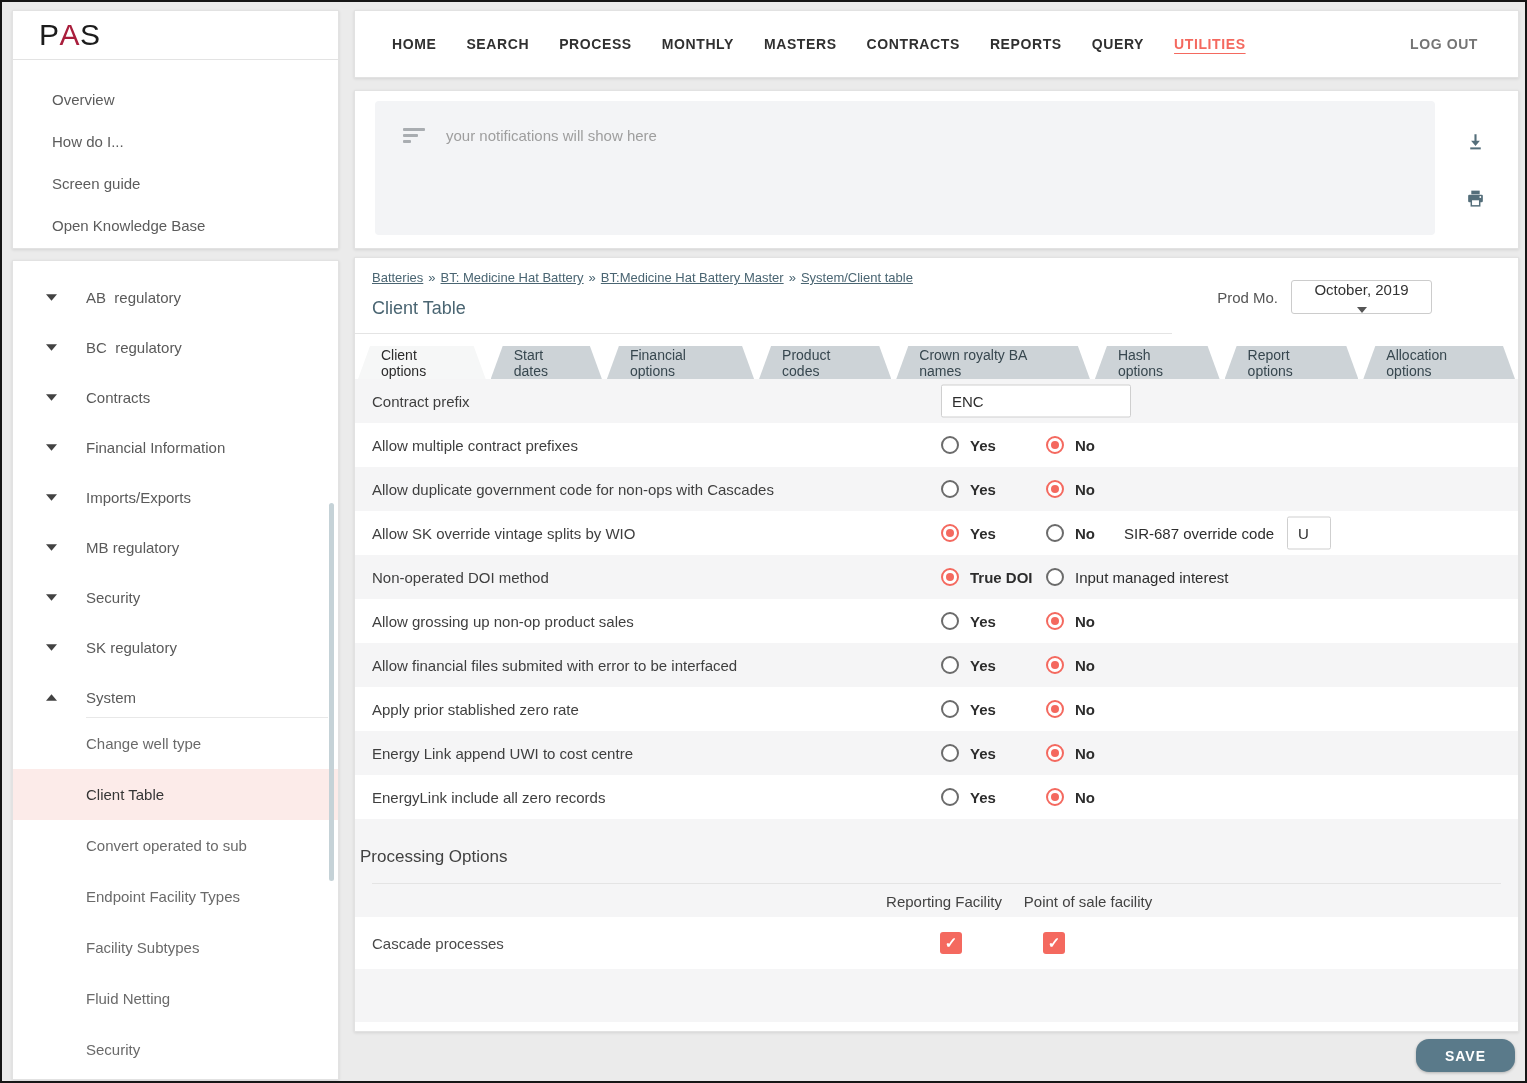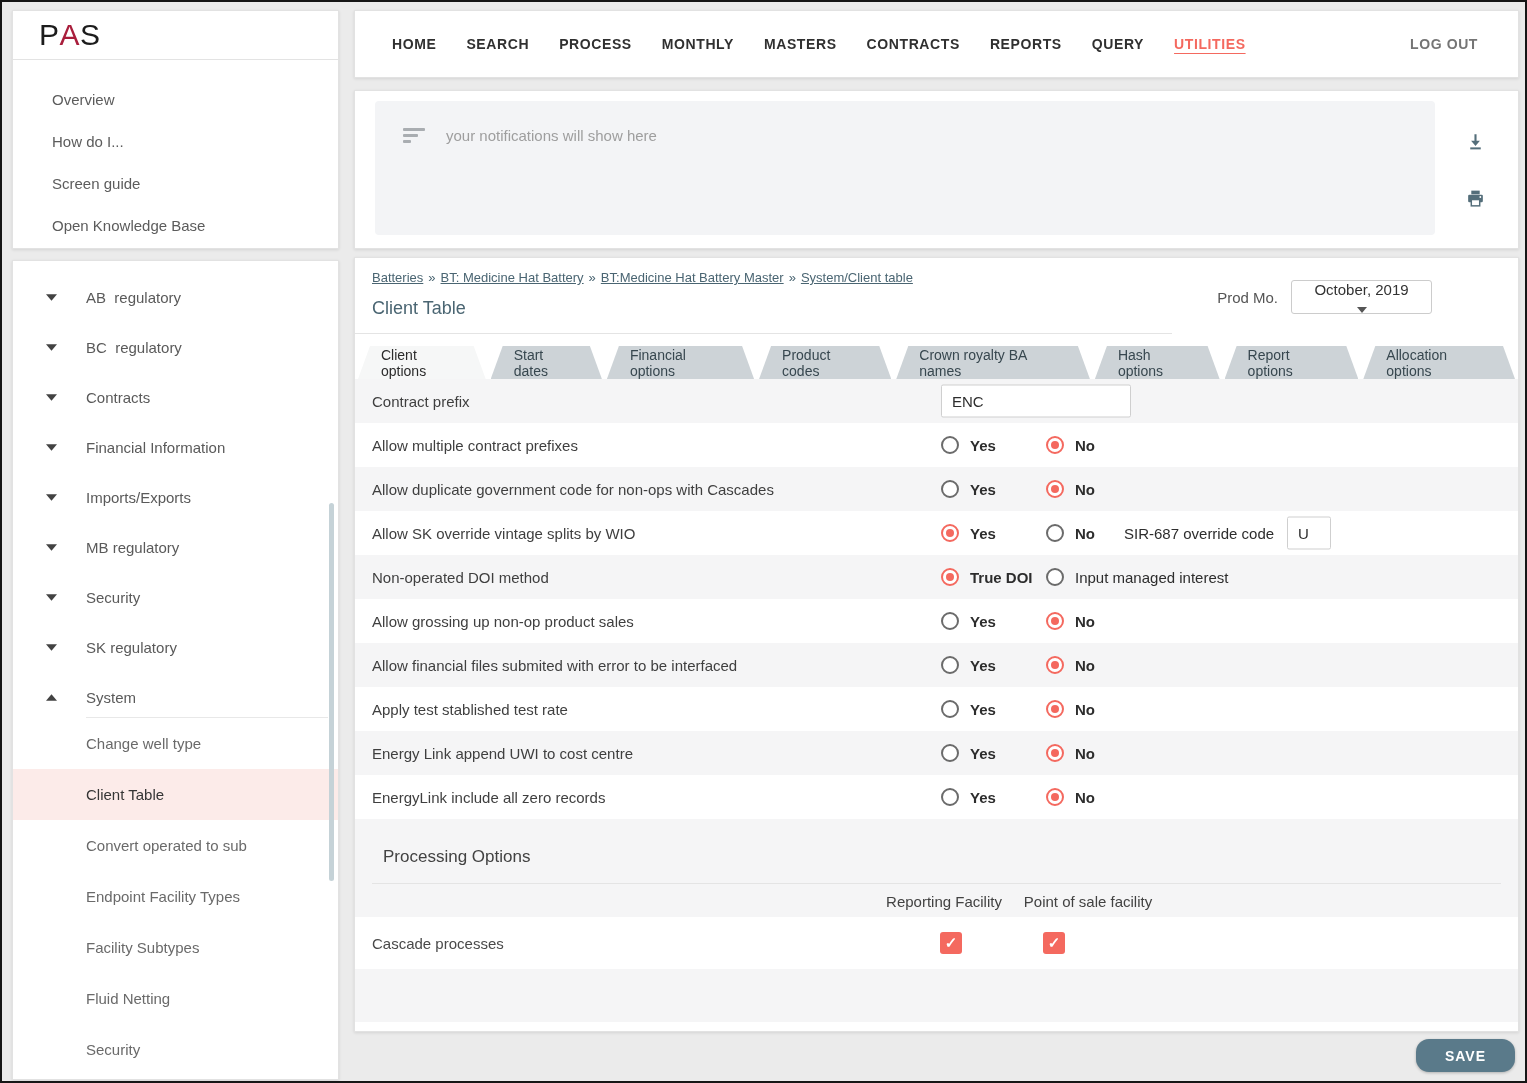--- a/index.html
+++ b/index.html
@@ -97,21 +97,21 @@
   .radio.checked::after { content:""; position:absolute; inset:3px; border-radius:50%; background:#f4695f; }
   .tinput { width:190px; height:33px; border:1px solid #cfcfcf; border-radius:2px;
             font-family:"Liberation Sans", sans-serif; font-size:15px; color:#2d2d2d; padding:0 10px;
             position:absolute; top:50%; transform:translateY(-50%); left:0; background:#fff; }
   .tinput.small { width:44px; left:346px; }
   .extra-label { position:absolute; left:183px; top:50%; transform:translateY(-50%);
                  font-size:15px; color:#2d2d2d; }
 
   
   .proc { background:#f5f5f6; }
-  .proc-title { padding:28px 0 0 28px; font-size:17px; color:#424242; }
+  .proc-title { padding:28px 0 0 5px; font-size:17px; color:#424242; }
   .proc-divider { border-top:1px solid #e4e4e4; margin:16px 17px 0 17px; }
   .proc-cols { height:33px; position:relative; }
   .proc-col { position:absolute; top:50%; transform:translateY(-50%);
               font-size:15px; color:#424242; text-align:center; }
   .proc-col.c1 { left:528px; width:122px; }
   .proc-col.c2 { left:664px; width:138px; }
   .proc-row { height:52px; background:#fff; display:flex; align-items:center; position:relative; }
   .proc-row .flabel { color:#4a4a4a; }
   .cbx { width:22px; height:22px; background:#f4695f; border-radius:3px; position:absolute;
          top:50%; transform:translateY(-50%); display:flex; align-items:center; justify-content:center;
@@ -386,21 +386,21 @@
           <span class="optlbl">Yes</span>
         </span>
       <span class="opt" style="left:105px">
           <span class="radio checked"></span>
           <span class="optlbl">No</span>
         </span>
     </div>
   </div>
 
   <div class="frow">
-    <div class="flabel">Apply test stablished test rate</div>
+    <div class="flabel">Apply prior stablished zero rate</div>
     <div class="fctrl">
       <span class="opt" style="left:0">
           <span class="radio"></span>
           <span class="optlbl">Yes</span>
         </span>
       <span class="opt" style="left:105px">
           <span class="radio checked"></span>
           <span class="optlbl">No</span>
         </span>
     </div>

